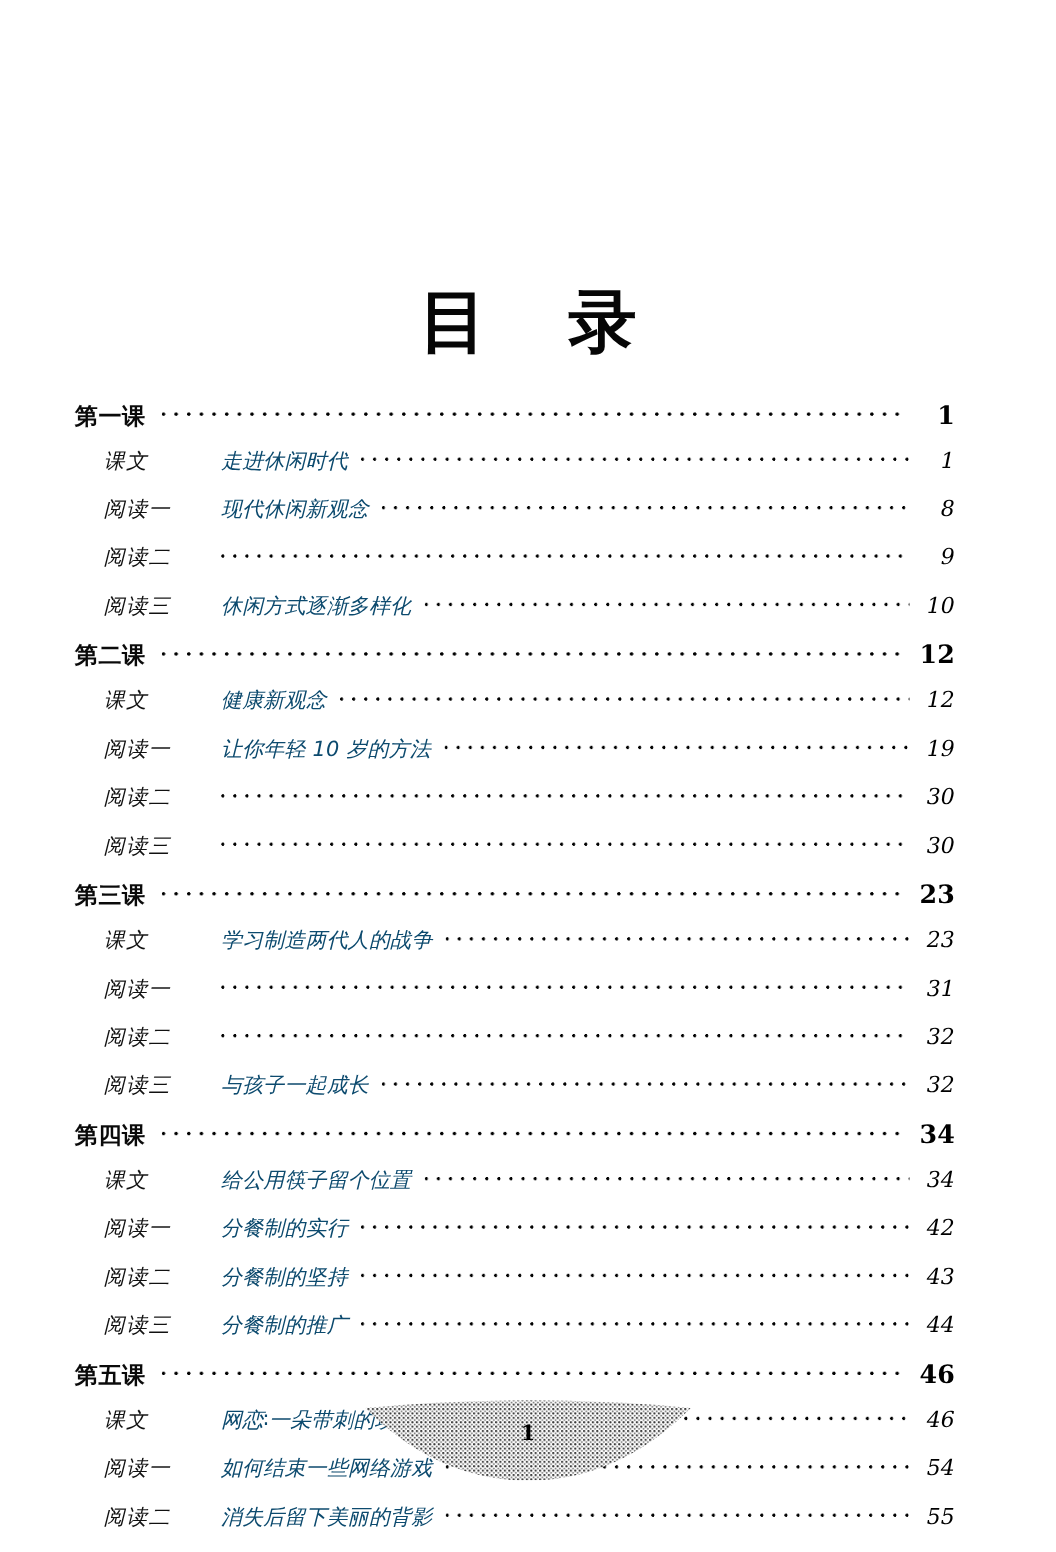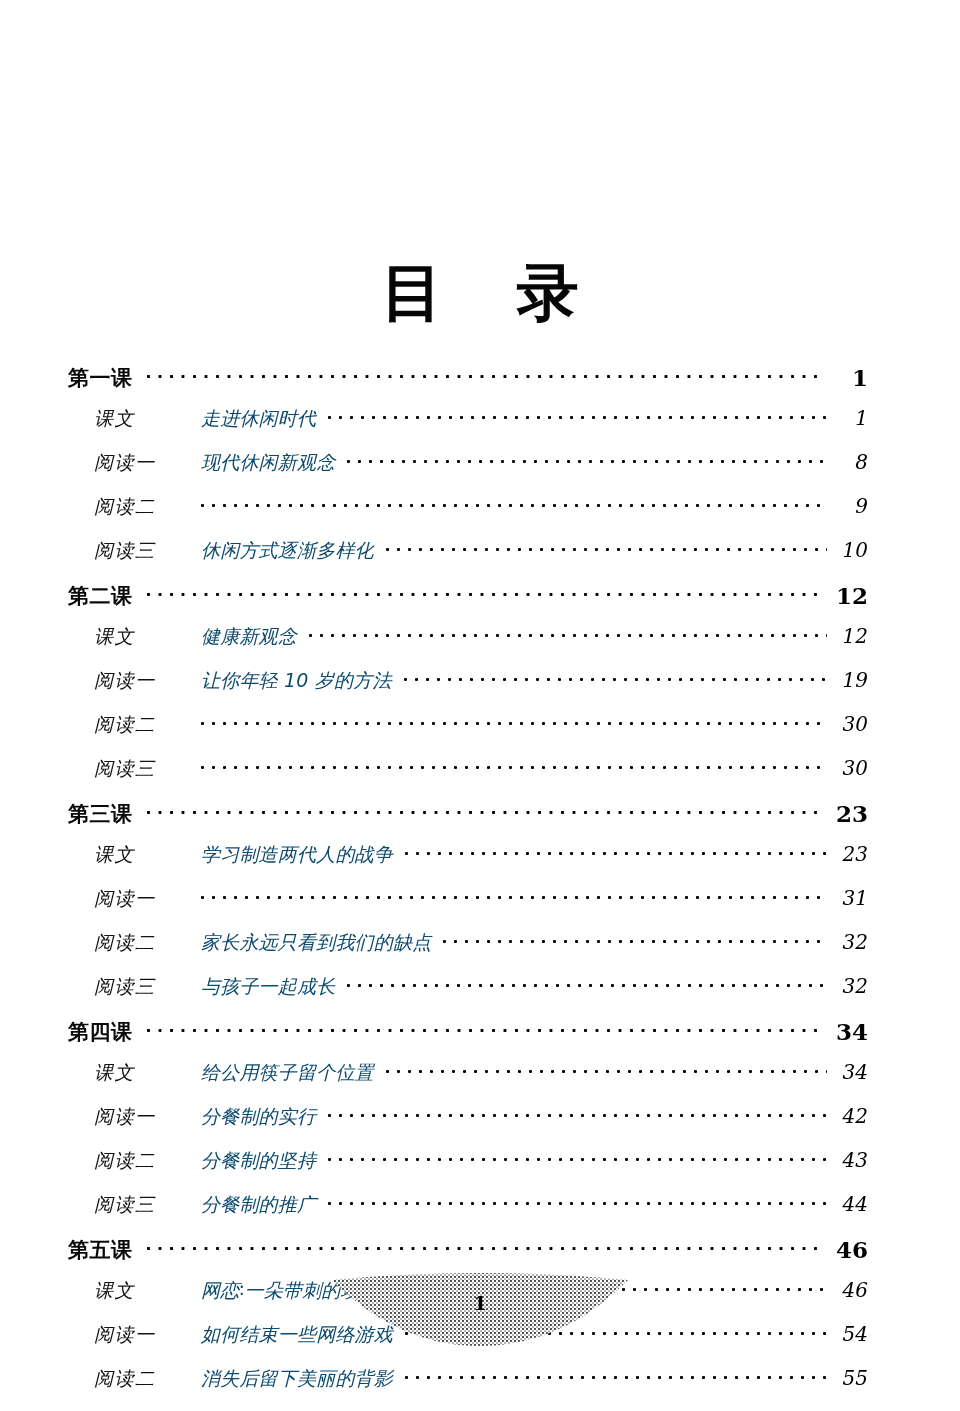--- a/index.html
+++ b/index.html
@@ -231,21 +231,20 @@
         <span class="leader"></span>
         <span class="pageno">23</span>
       </div>
       <div class="row sub">
         <span class="kind">阅读一</span>
         <span class="leader"></span>
         <span class="pageno">31</span>
       </div>
       <div class="row sub">
         <span class="kind">阅读二</span>
-        <span class="title">家长永远只看到我们的缺点</span>
         <span class="leader"></span>
         <span class="pageno">32</span>
       </div>
       <div class="row sub">
         <span class="kind">阅读三</span>
         <span class="title">与孩子一起成长</span>
         <span class="leader"></span>
         <span class="pageno">32</span>
       </div>
       <div class="row lesson">

